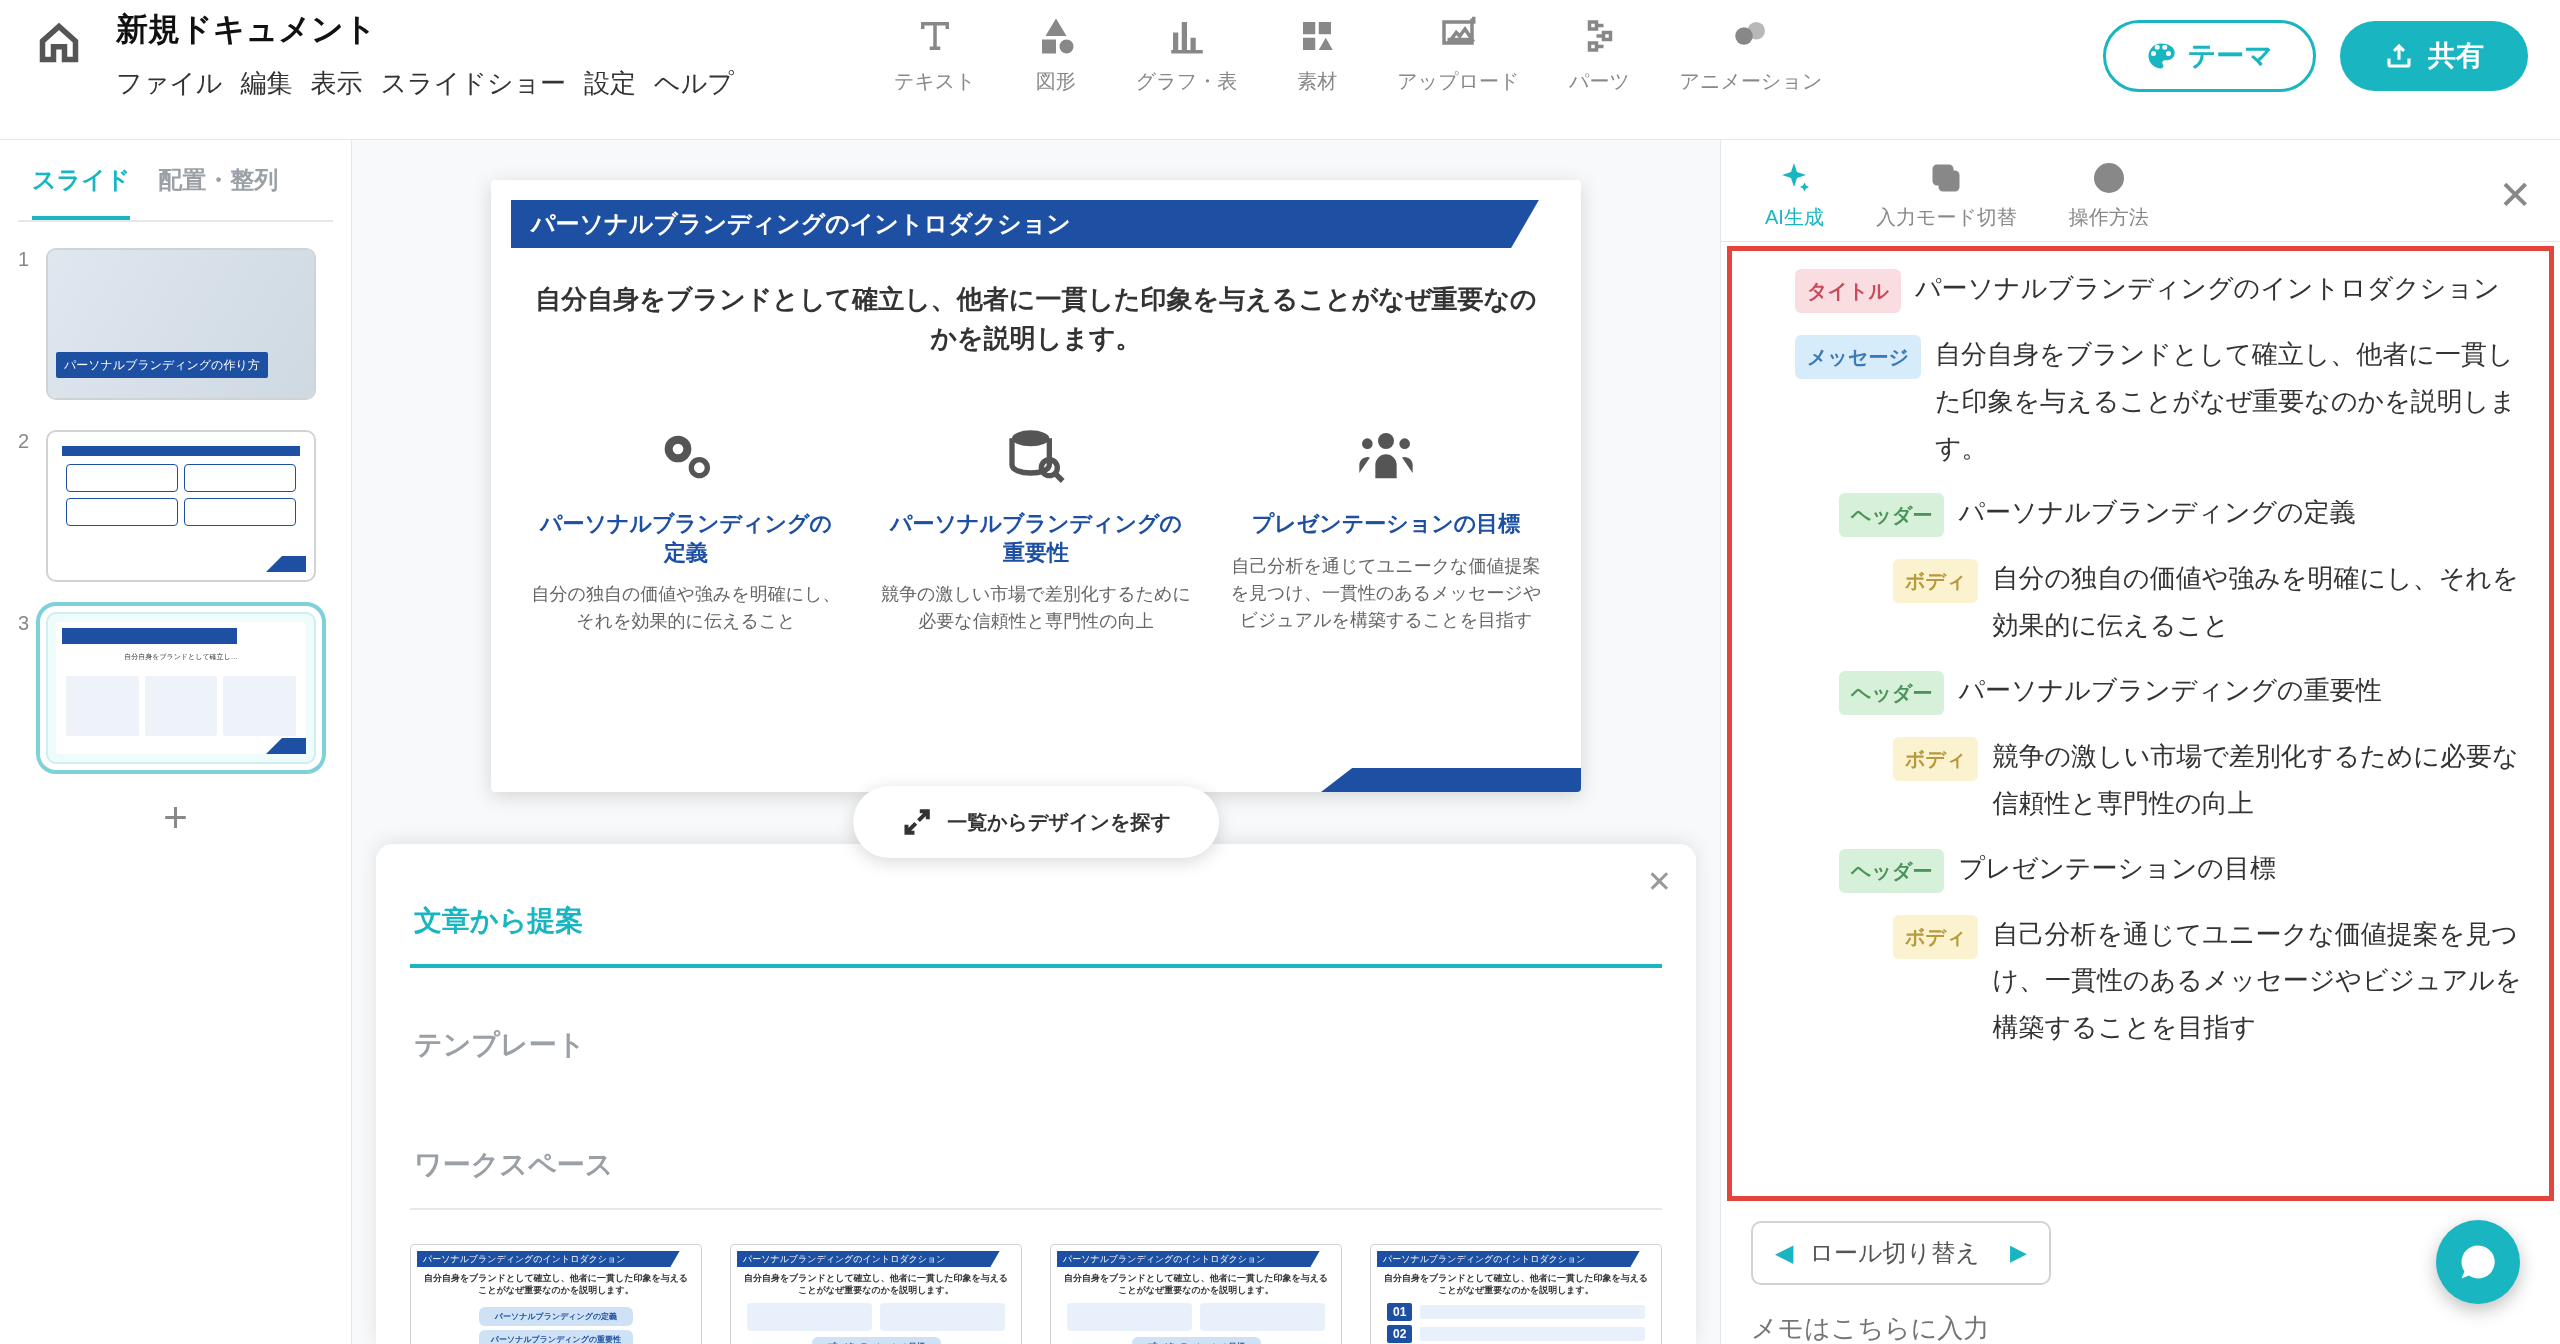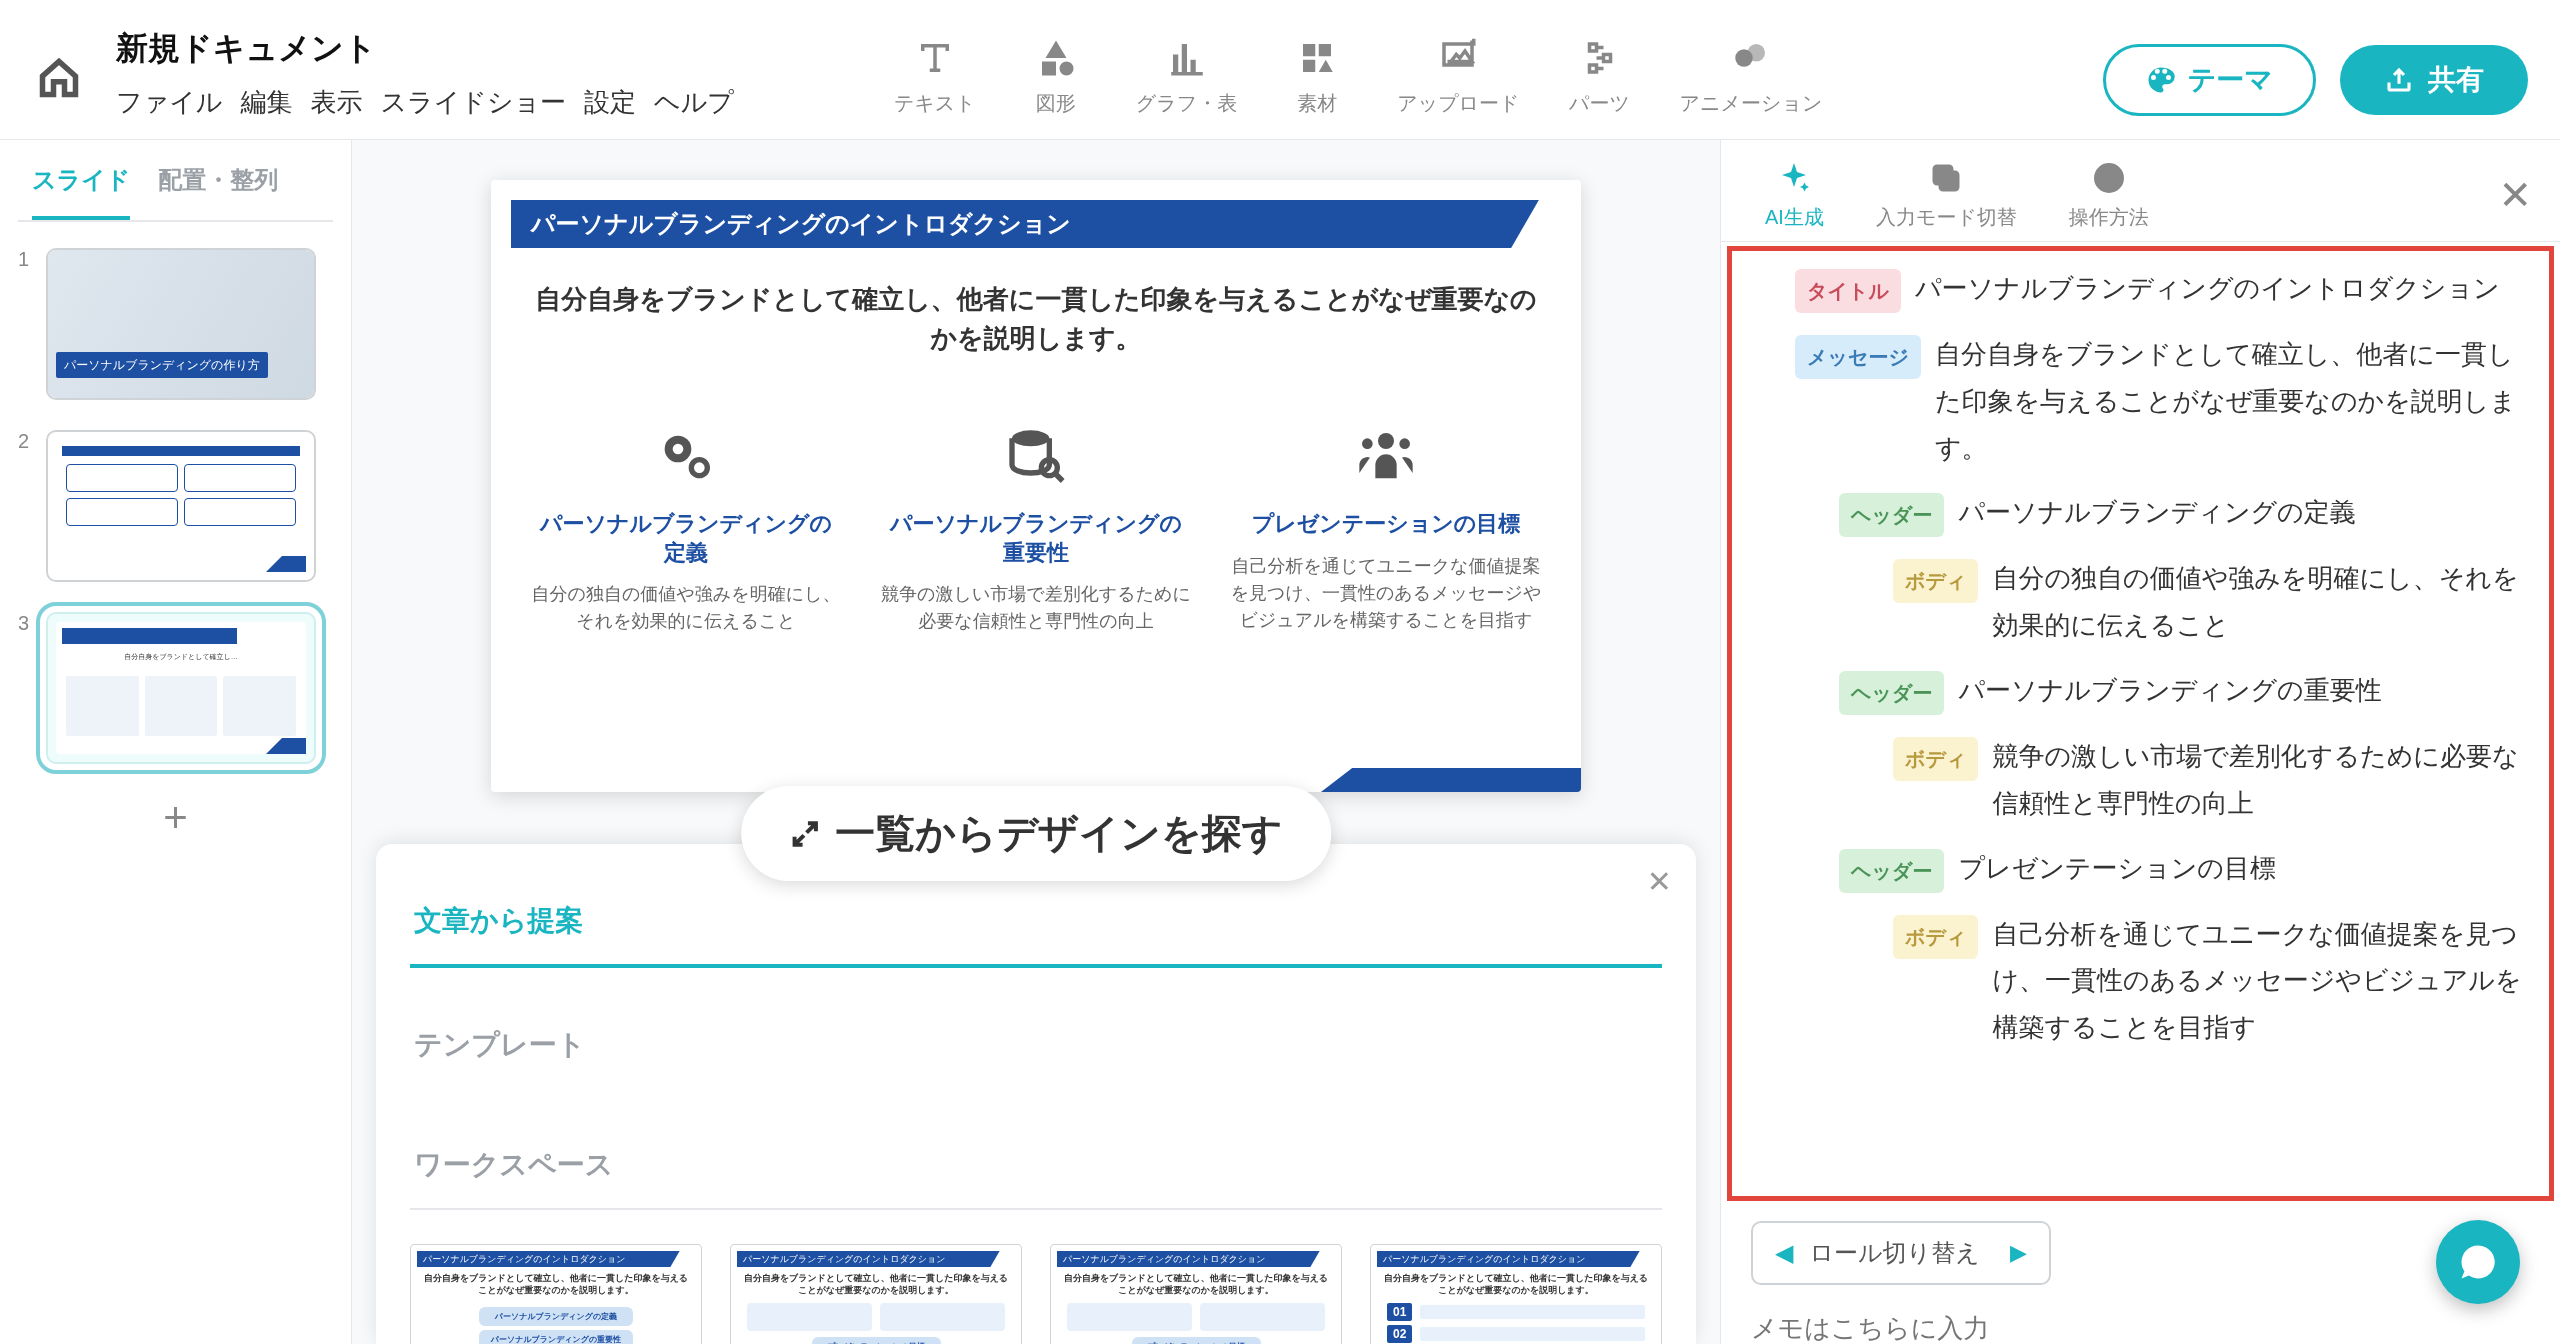--- a/index.html
+++ b/index.html
@@ -1,19 +1,19 @@
 <!DOCTYPE html>
 <html><head>
 <meta charset="utf-8">
 <style>
   * { box-sizing: border-box; margin: 0; padding: 0; }
   body { font-family: -apple-system, "Hiragino Sans", "Hiragino Kaku Gothic ProN", Meiryo, sans-serif; background: #fff; color: #333; width: 2560px; height: 1344px; overflow: hidden; }
 
   
-  .header { display: flex; align-items: center; padding: 8px 32px 0 32px; height: 140px; border-bottom: 1px solid #e5e7eb; }
+  .header { display: flex; align-items: flex-start; padding: 8px 32px 0 32px; height: 140px; border-bottom: 1px solid #e5e7eb; }
   .home-btn { width: 54px; height: 54px; display:flex; align-items:center; justify-content:center; margin-right: 30px; margin-top: 8px; }
   .home-btn svg { width: 44px; height: 44px; stroke:#555; fill:none; stroke-width:3; }
   .title-block { display:flex; flex-direction:column; }
   .doc-title { font-size: 32px; font-weight: 700; color:#111; margin-bottom: 14px; }
   .menu-bar { display:flex; gap: 18px; font-size: 26px; color:#333; }
   .menu-bar span { cursor:pointer; }
   .tool-strip { display:flex; gap: 40px; margin-left: 160px; margin-top: 4px; }
   .tool-btn { display:flex; flex-direction:column; align-items:center; gap:8px; color:#888; font-size: 20px; cursor:pointer; min-width: 80px; }
   .tool-btn .ticon { width: 48px; height: 48px; display:flex; align-items:center; justify-content:center; }
   .tool-btn svg { width:42px; height:42px; fill:#888; }
@@ -50,21 +50,21 @@
   .sc-titlebar::after { content:""; position:absolute; right:-44px; top:0; width:80px; height:100%; background:#1d4fa3; transform:skewX(-30deg); }
   .sc-msg { position:absolute; top:100px; left:40px; right:40px; text-align:center; font-size:26px; font-weight:700; line-height:1.5; }
   .sc-cols { position:absolute; top:230px; left:30px; right:30px; bottom:40px; display:flex; gap:20px; }
   .sc-col { flex:1; text-align:center; padding: 10px 8px; }
   .sc-icon { height:74px; display:flex; align-items:center; justify-content:center; margin-bottom:16px; }
   .sc-icon svg { width:64px; height:64px; fill:#555; }
   .sc-col h4 { color:#1d4fa3; font-size:22px; font-weight:700; margin-bottom:14px; line-height:1.3; }
   .sc-col p { font-size:18px; color:#666; line-height:1.5; }
   .sc-corner { position:absolute; bottom:0; right:0; width:260px; height:24px; background:#1d4fa3; clip-path: polygon(12% 0, 100% 0, 100% 100%, 0 100%); }
 
-  .find-design { position:absolute; top: 646px; left:50%; transform:translateX(-50%); background:#fff; border-radius:50px; box-shadow:0 4px 18px rgba(0,0,0,0.15); padding: 20px 48px; font-size:40px; font-weight:700; color:#333; display:flex; align-items:center; gap:14px; z-index:5; cursor:pointer; }
+  .find-design { position:absolute; top: 646px; left:50%; transform:translateX(-50%); background:#fff; border-radius:50px; box-shadow:0 4px 18px rgba(0,0,0,0.15); padding: 20px 48px; font-size:20px; font-weight:700; color:#333; display:flex; align-items:center; gap:14px; z-index:5; cursor:pointer; }
   .find-design svg { width:32px; height:32px; stroke:#333; fill:none; stroke-width:3; }
 
   .bottom-panel { position:absolute; bottom:0; left:24px; right:24px; height: 500px; background:#fff; border-radius: 16px 16px 0 0; box-shadow: 0 -2px 20px rgba(0,0,0,0.1); padding: 40px 34px 0 34px; }
   .bp-close { position:absolute; top:20px; right:24px; font-size:30px; color:#999; cursor:pointer; }
   .bp-tabs { display:flex; gap: 40px; border-bottom:2px solid #e5e7eb;flex-direction:column; }
   .bp-tab { font-size:28px; font-weight:700; color:#9aa0a6; padding: 18px 4px 24px 4px; cursor:pointer; }
   .bp-tab.active { color:#19b5c1; border-bottom:4px solid #19b5c1; }
   .bp-templates { display:flex; gap:28px; padding-top:34px; }
   .tpl { width: 316px; height: 178px; background:#fff; border:1px solid #d0d3d6; border-radius:4px; position:relative; overflow:hidden; cursor:pointer; }
   .tpl-bar { position:absolute; top:6px; left:6px; right:40px; height:16px; background:#1d4fa3; }

